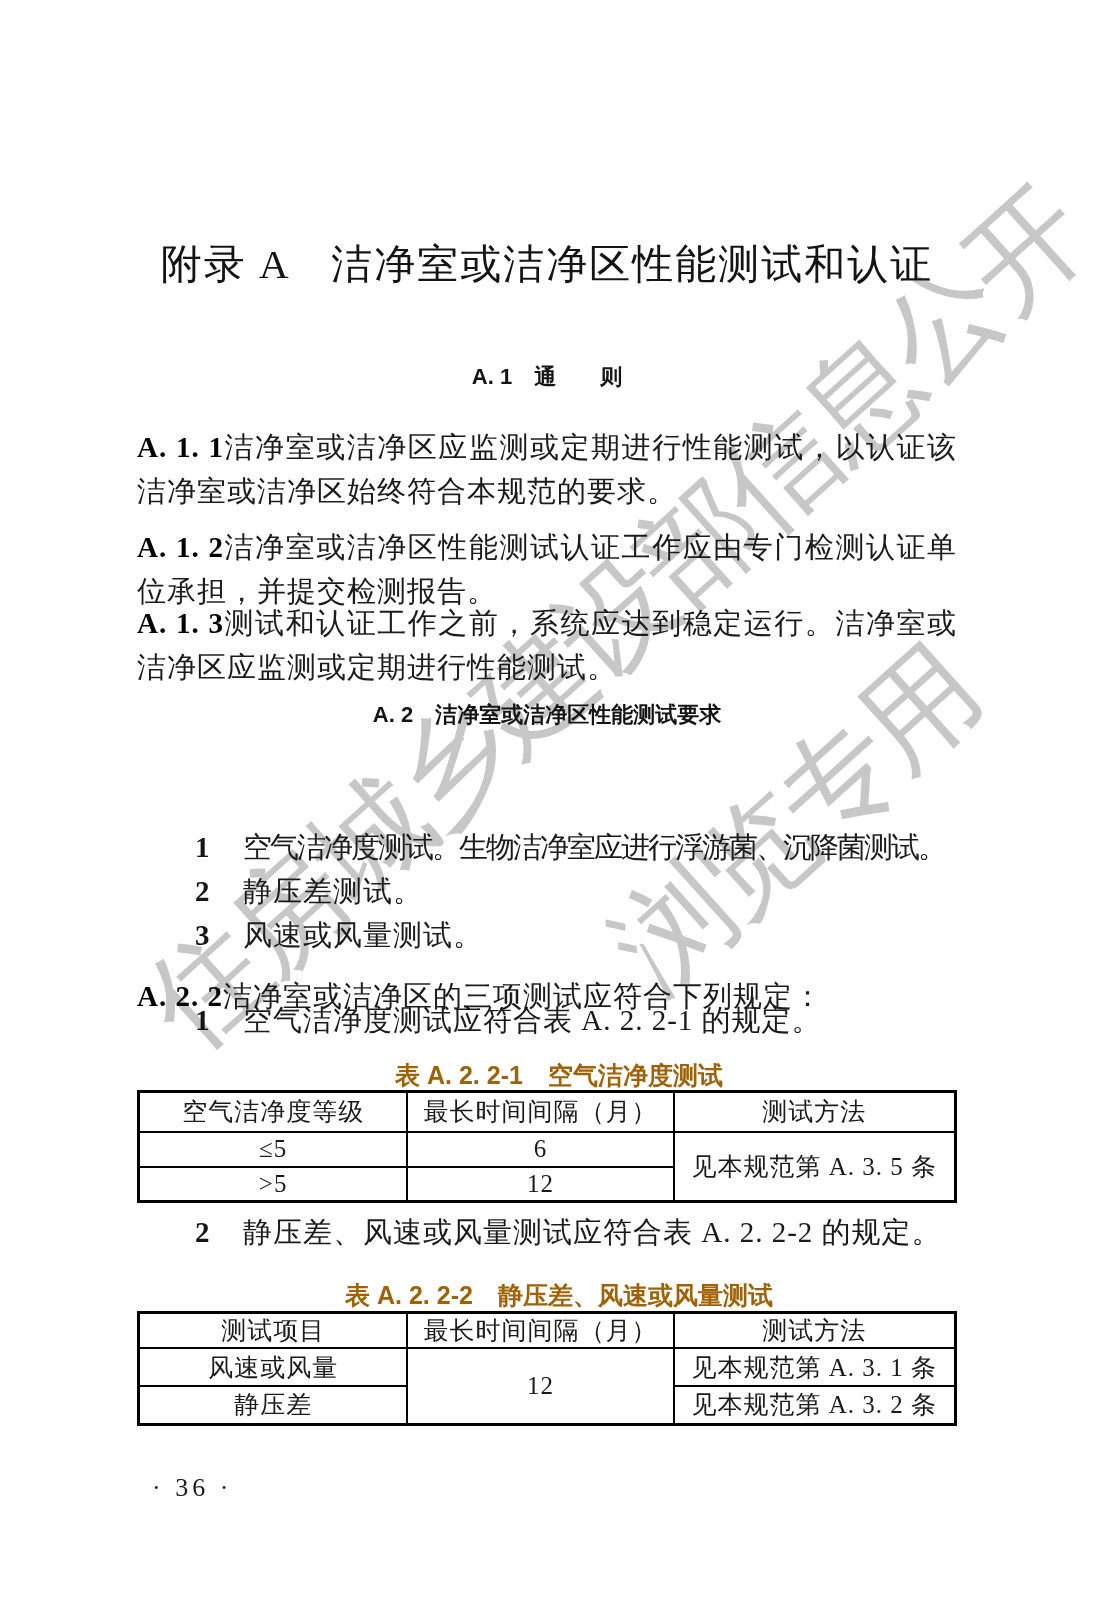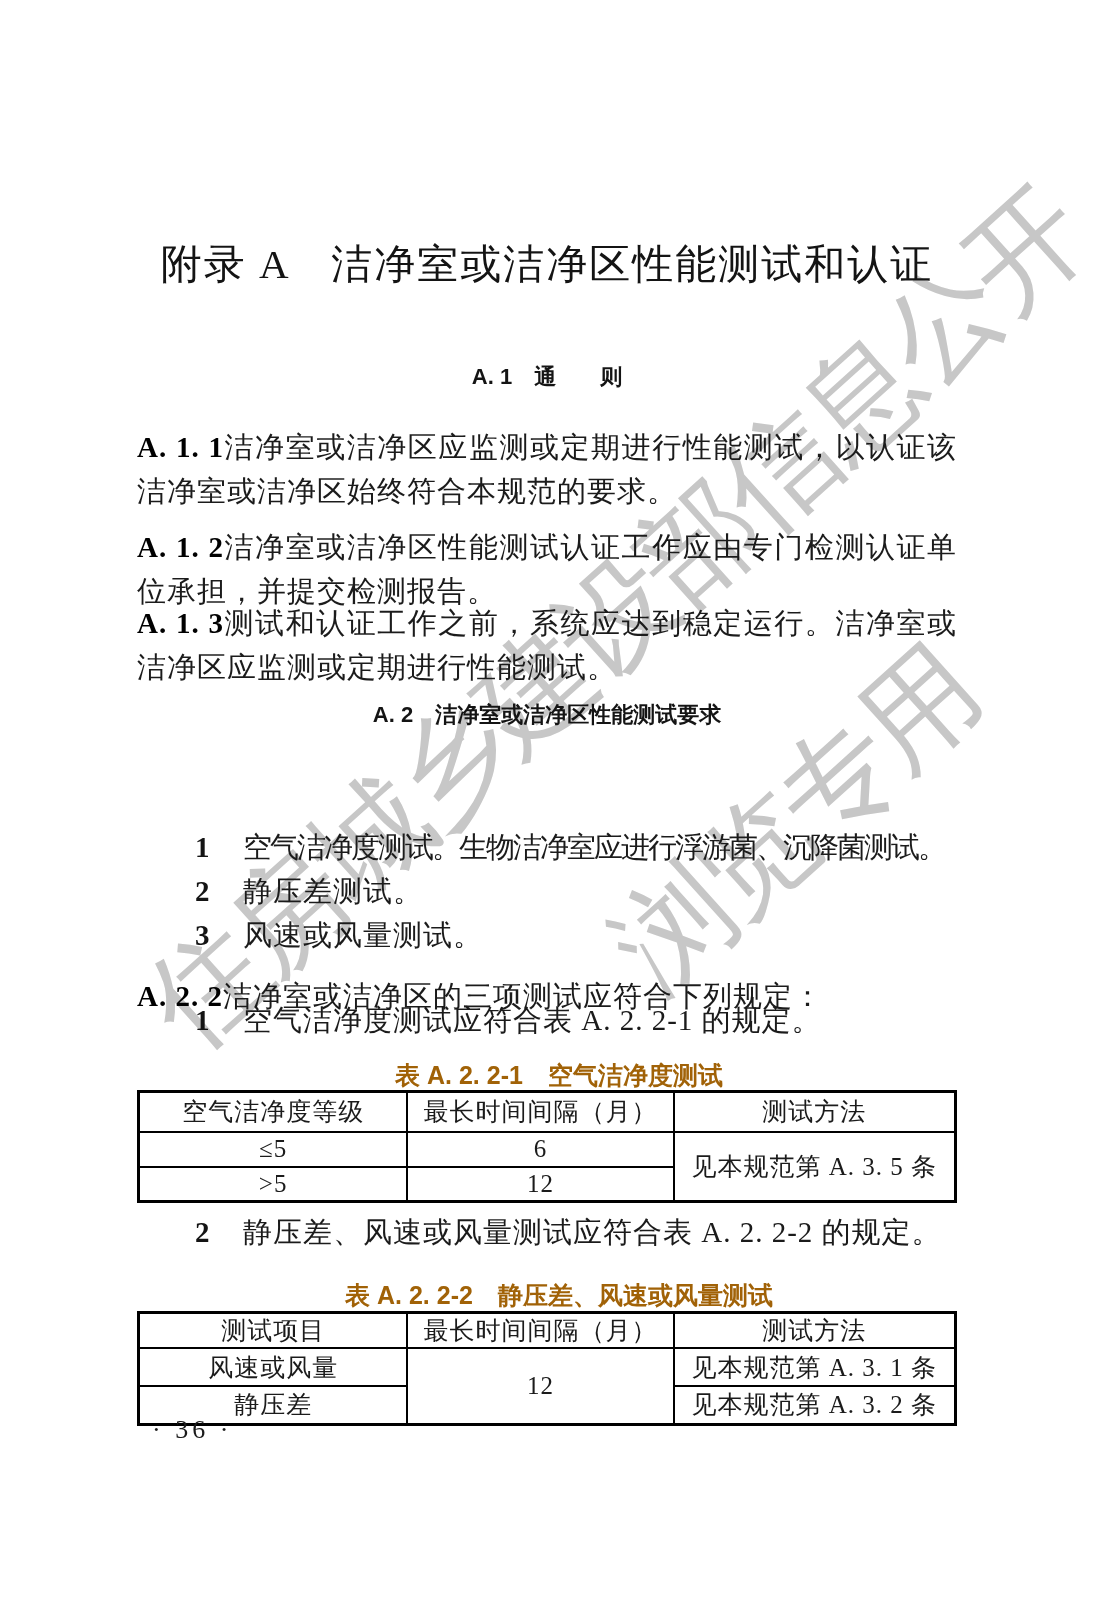--- a/index.html
+++ b/index.html
@@ -63,21 +63,21 @@
   .doc-table td,.doc-table th{
     border:2px solid #000;text-align:center;vertical-align:middle;
     font-size:25px;font-weight:normal;padding:0;letter-spacing:1px;color:#1b1b1b;
   }
   #table-1 .hrow{height:40px;}
   #table-1 .drow{height:35px;}
   #table-2 .hrow{height:34px;}
   #table-2 .drow{height:38px;}
   .c1{width:32.9%;} .c2{width:32.6%;} .c3{width:34.5%;}
   .page-number{
-    position:absolute;left:152px;top:1415px;font-size:26px;line-height:30px;
+    position:absolute;left:152px;top:1473px;font-size:26px;line-height:30px;
     letter-spacing:4px;z-index:1;color:#1b1b1b;
   }
 </style>
 </head>
 <body>
 
 <div class="page">
 
   <div class="watermark">
     <div>住房城乡建设部信息公开</div>

